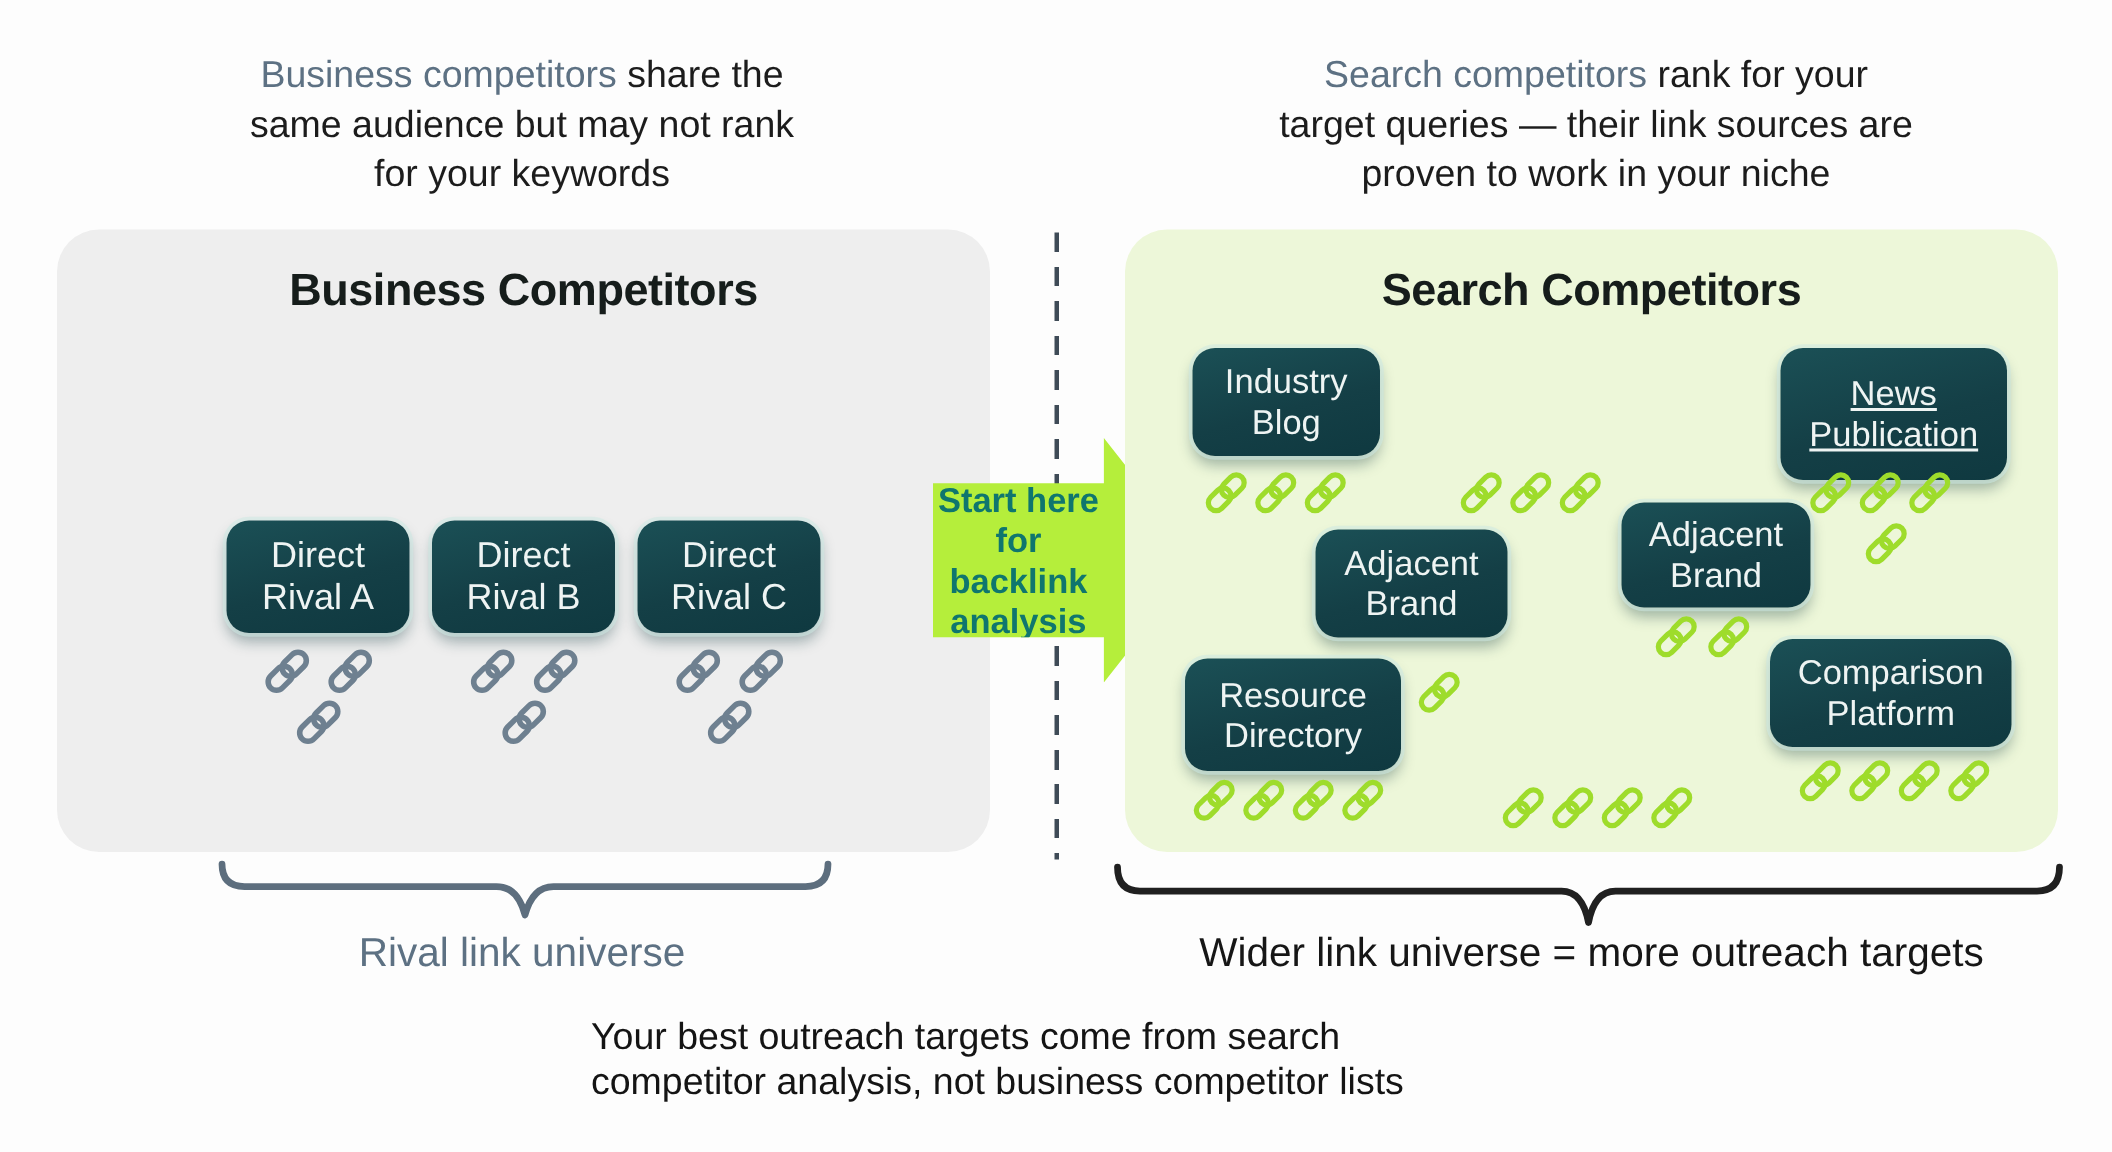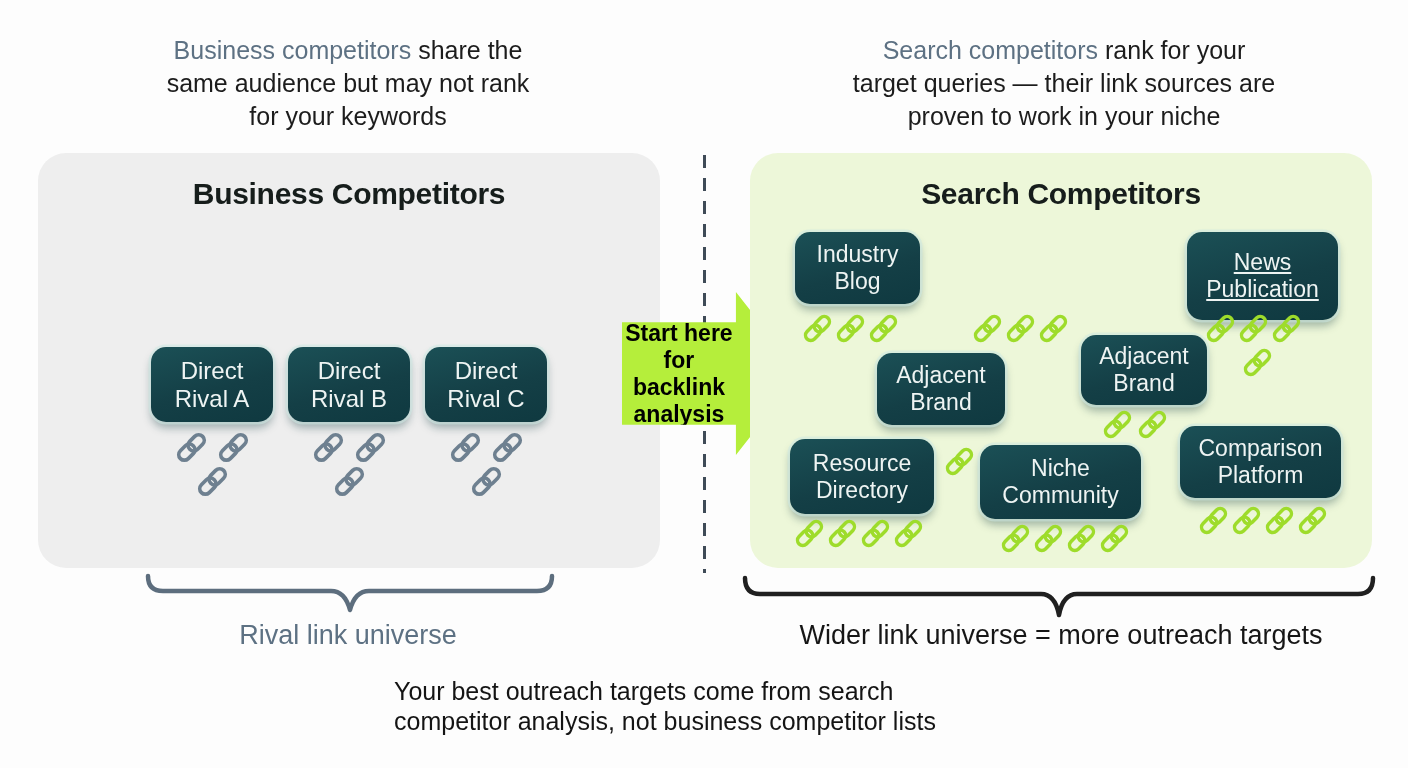--- a/index.html
+++ b/index.html
@@ -62,21 +62,21 @@
     position:absolute;left:703px;top:155px;width:3px;height:418px;
     background:repeating-linear-gradient(to bottom,var(--dash) 0 13px,transparent 13px 23px);
   }
   .arrow{
     position:absolute;left:622px;top:292px;width:178px;height:163px;
     background:var(--lime);
     clip-path:polygon(0% 18.5%, 64% 18.5%, 64% 0%, 100% 50%, 64% 100%, 64% 81.5%, 0% 81.5%);
     display:flex;align-items:center;
   }
   .arrow-label{
-    width:64%;text-align:center;font-weight:bold;font-size:23px;line-height:27px;color:#000000;
+    width:64%;text-align:center;font-weight:bold;font-size:23px;line-height:27px;color:#0f766e;
   }
 
   
   .brace{position:absolute;}
   .brace path{fill:none;stroke-linecap:round;stroke-linejoin:round;}
   .brace-label{position:absolute;text-align:center;font-size:27px;}
   .label-narrow{left:98px;top:620px;width:500px;color:var(--slate);}
   .label-wider{left:750px;top:620px;width:622px;color:#161616;}
 
   
@@ -253,23 +253,20 @@
       </div>
     <div class="crow green abs" style="left:194px;top:293px;">
       <svg class="chain chain30">
           <use href="#chainsym"></use>
         </svg>
     </div>
 
     <div class="node pr-node" style="left:40px;top:286px;width:144px;height:75px;">
         <span style="max-width:125px">Resource Directory</span>
       </div>
-    <div class="node pr-node" style="left:230px;top:292px;width:161px;height:74px;">
-        <span style="max-width:135px">Niche Community</span>
-      </div>
     <div class="node pr-node" style="left:430px;top:273px;width:161px;height:72px;">
         <span style="max-width:140px">Comparison Platform</span>
       </div>
 
     <div class="crow green abs" style="left:44px;top:365px;gap:2px;">
       <svg class="chain chain30">
           <use href="#chainsym"></use>
         </svg>
         <svg class="chain chain30">
           <use href="#chainsym"></use>

